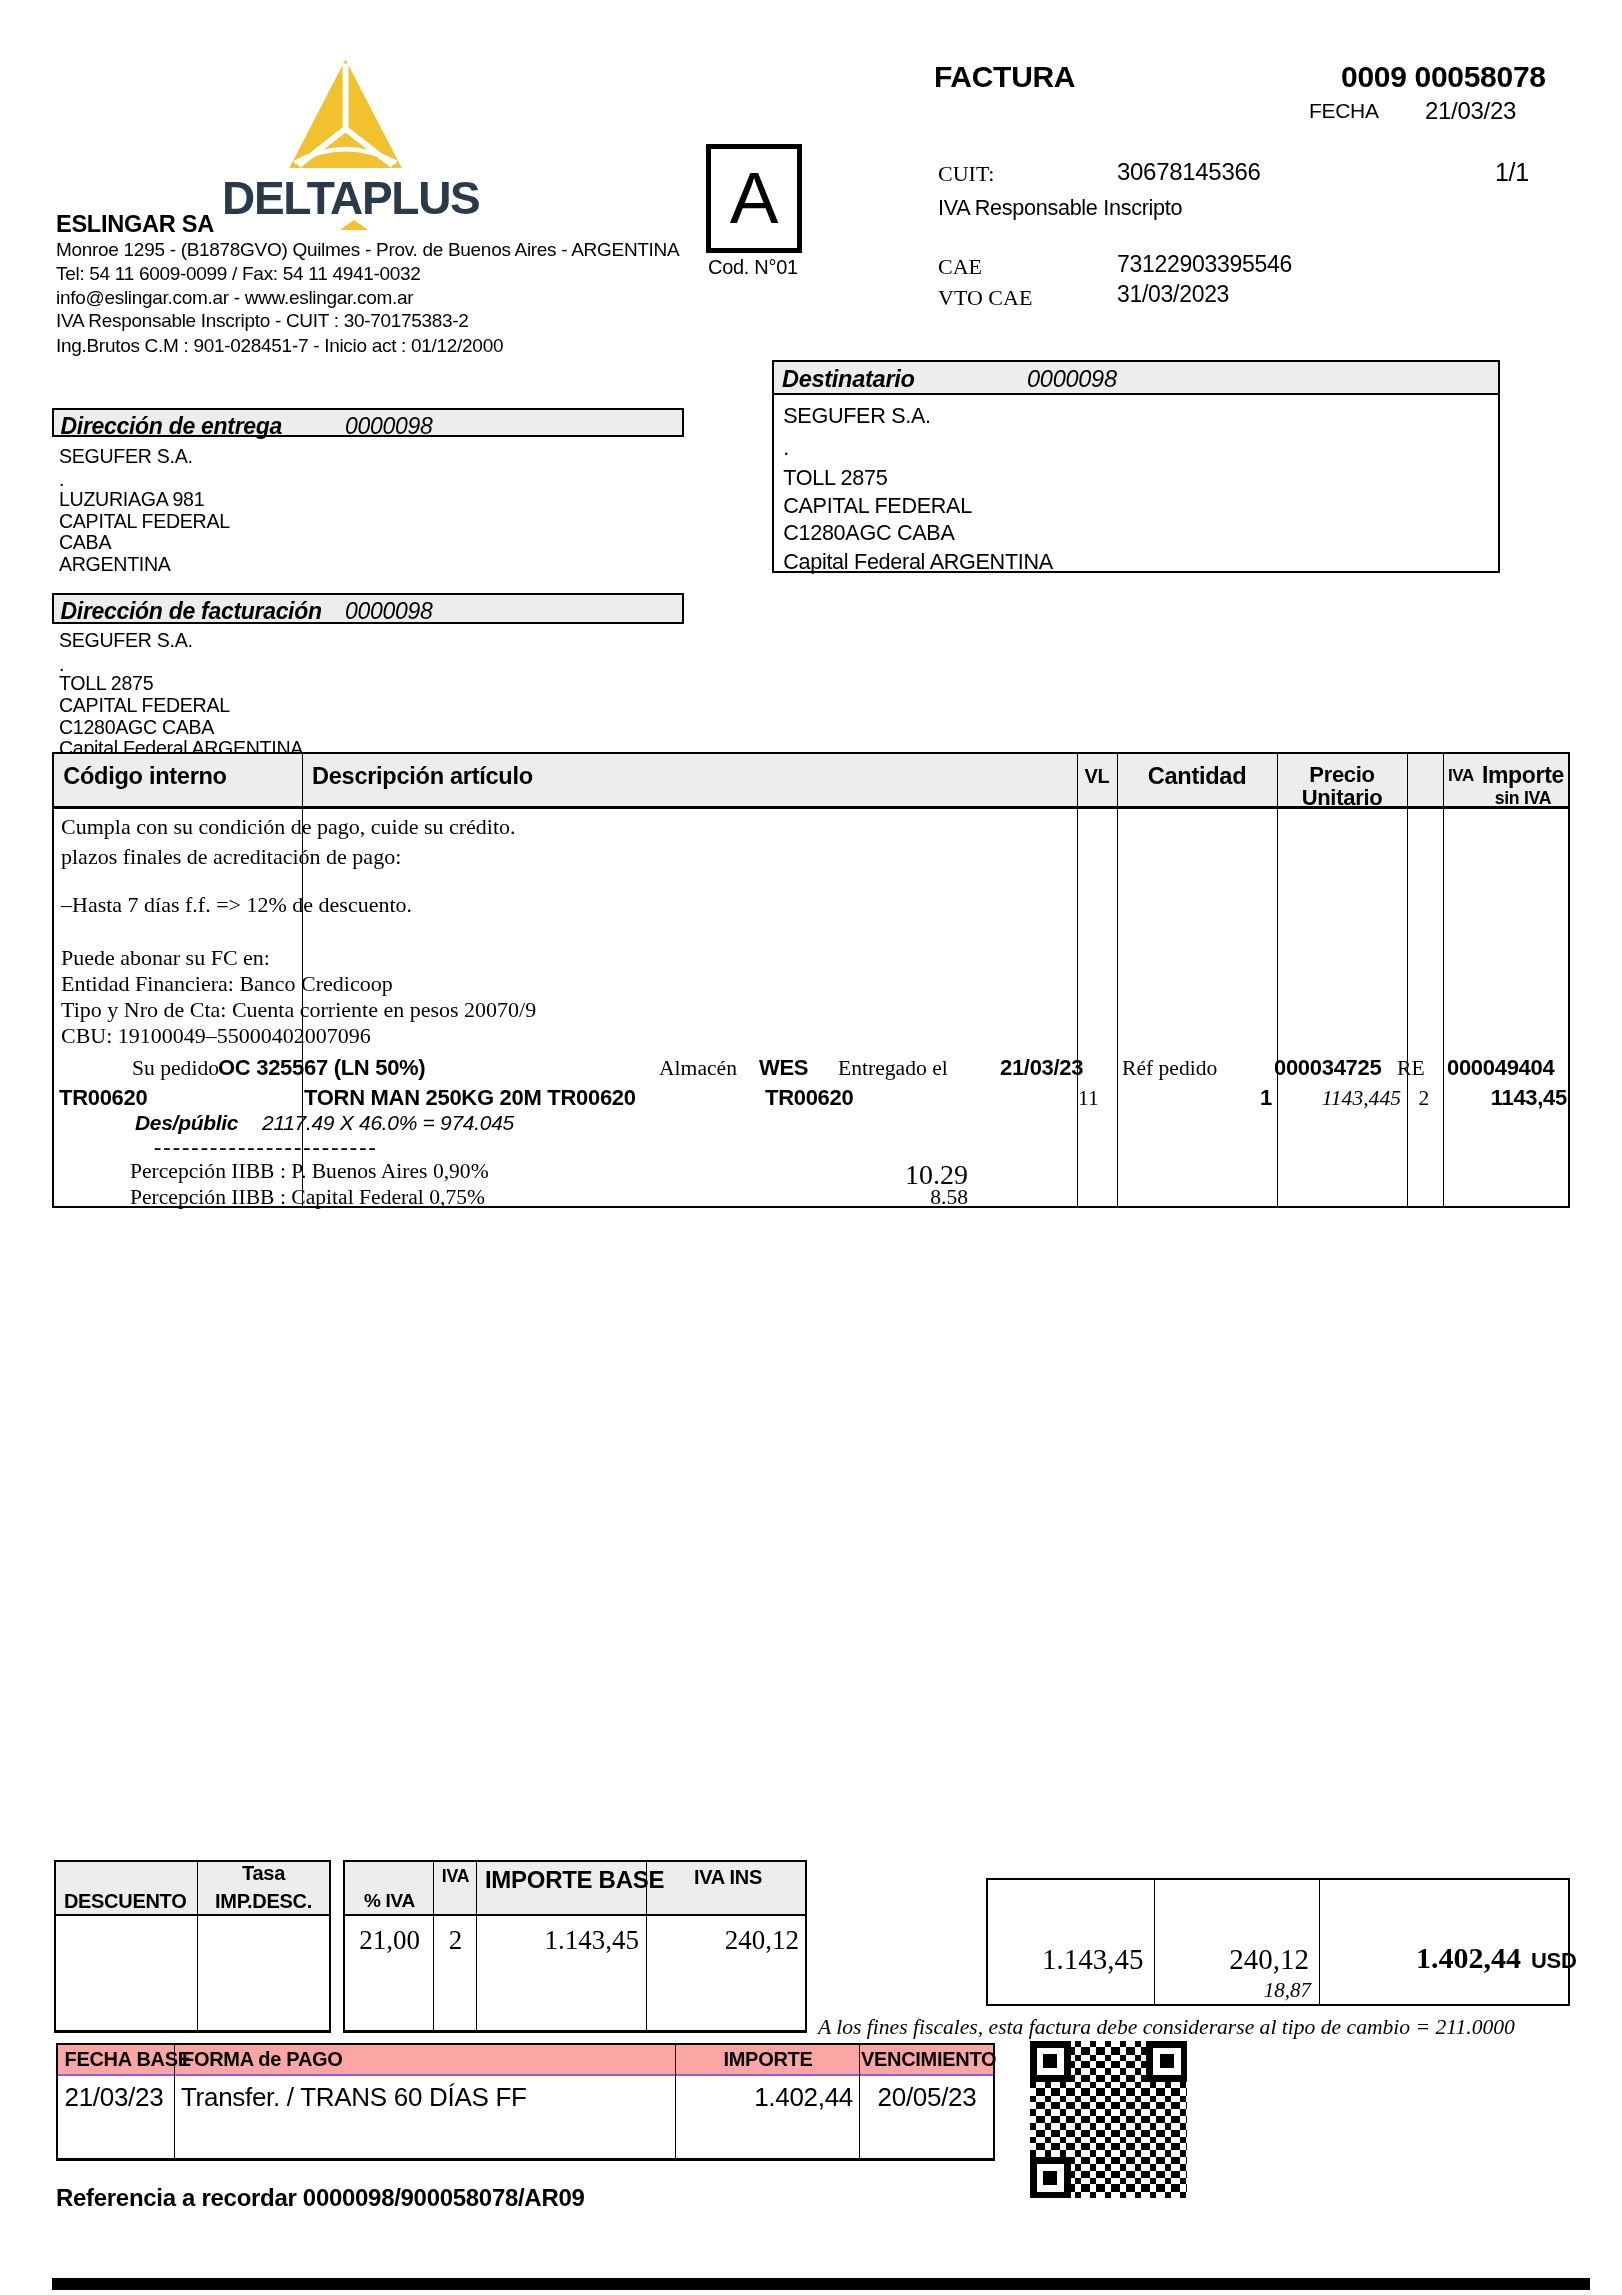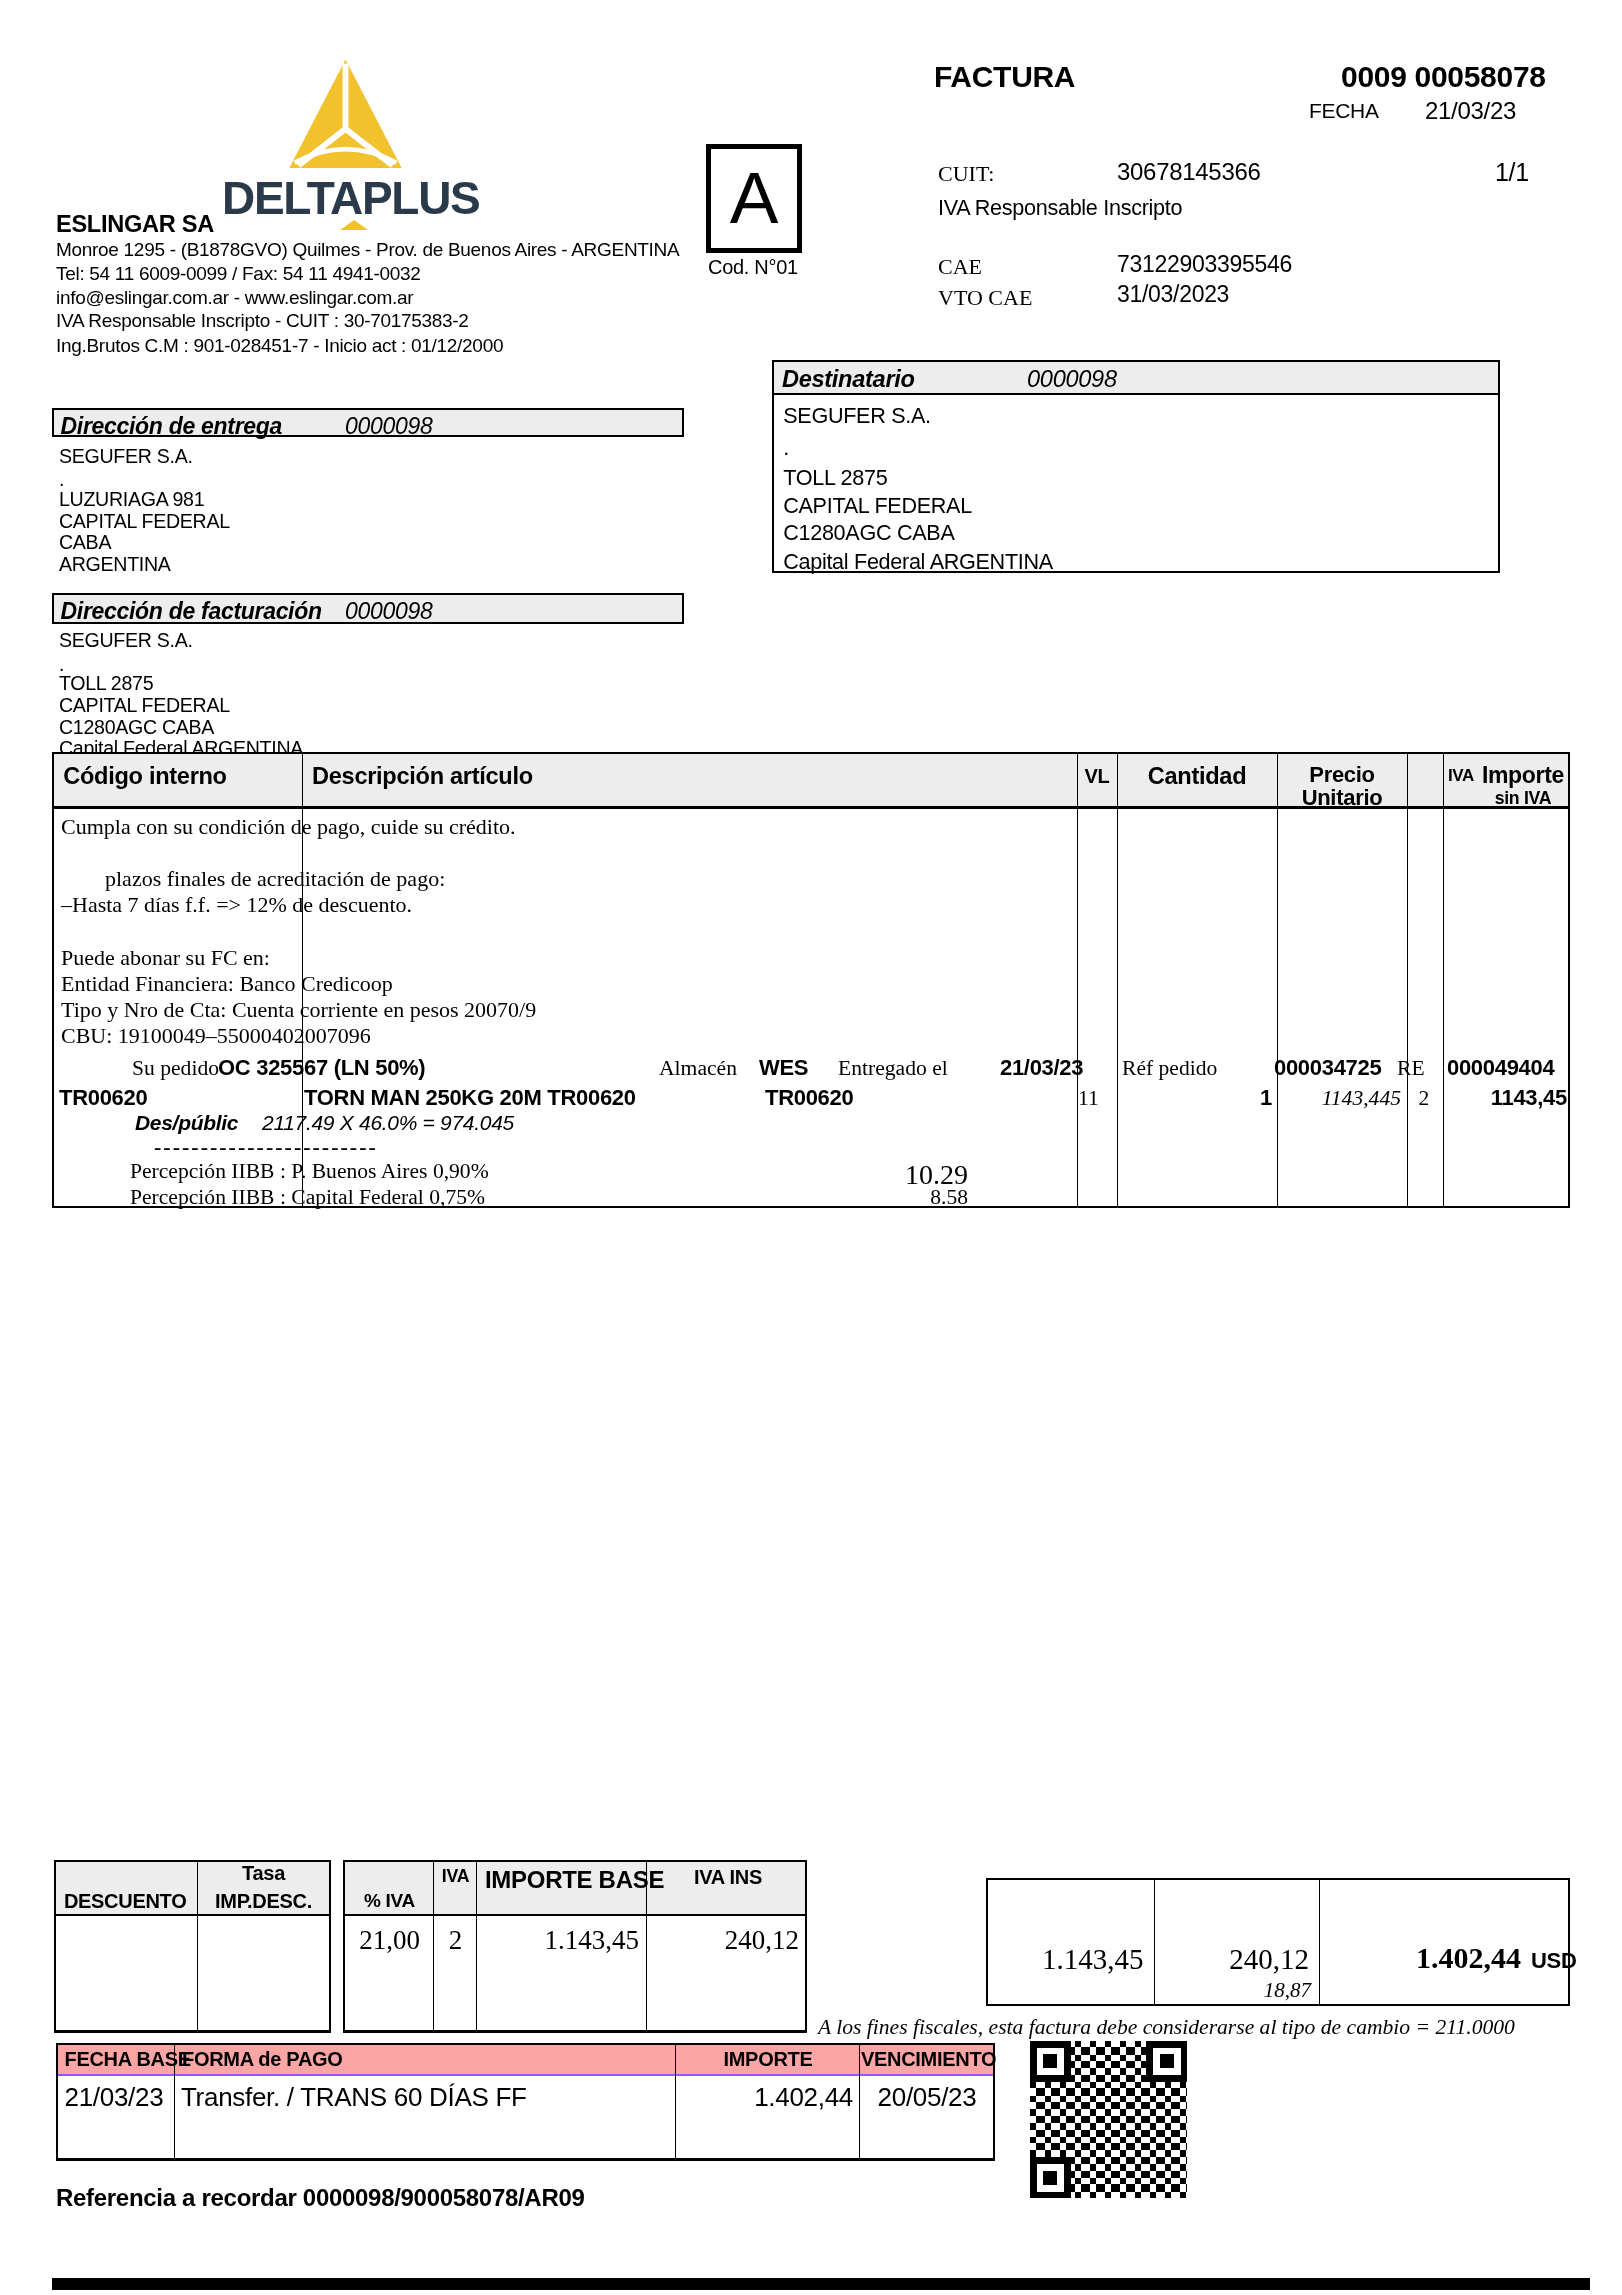--- a/index.html
+++ b/index.html
@@ -107,21 +107,21 @@
     <span class="abs sans b ac" style="left:1023px;top:10.5px;width:40px;font-size:20px;">VL</span>
     <span class="abs sans b ac" style="left:1063px;top:9.2px;width:160px;font-size:23.6px;">Cantidad</span>
     <span class="abs sans b ac" style="left:1223px;top:7.9px;width:130px;font-size:22px;">Precio</span>
     <span class="abs sans b ac" style="left:1223px;top:31px;width:130px;font-size:22px;">Unitario</span>
     <span class="abs sans b ac" style="left:1389px;top:11.8px;width:36px;font-size:17px;">IVA</span>
     <span class="abs sans b ac" style="left:1425px;top:7.9px;width:88px;font-size:23px;">Importe</span>
     <span class="abs sans b ac" style="left:1425px;top:34px;width:88px;font-size:17.7px;">sin IVA</span>
   </div>
 
   <div class="abs serif" style="left:61px;top:814px;font-size:22px;">Cumpla con su condición de pago, cuide su crédito.</div>
-  <div class="abs serif" style="left:61px;top:866px;font-size:22px;margin-left:44px;">plazos finales de acreditación de pago:</div>
+  <div class="abs serif" style="left:61px;top:844px;font-size:22px;">plazos finales de acreditación de pago:</div>
   <div class="abs serif" style="left:61px;top:892px;font-size:22px;">–Hasta  7 días f.f. =&gt; 12% de descuento.</div>
   <div class="abs serif" style="left:61px;top:945px;font-size:22px;">Puede abonar su FC en:</div>
   <div class="abs serif" style="left:61px;top:971px;font-size:22px;">Entidad Financiera: Banco Credicoop</div>
   <div class="abs serif" style="left:61px;top:997px;font-size:22px;">Tipo y Nro de Cta: Cuenta corriente en pesos 20070/9</div>
   <div class="abs serif" style="left:61px;top:1023px;font-size:22px;">CBU: 19100049–55000402007096</div>
 
   <div class="abs serif" style="left:132px;top:1056px;font-size:21.6px;">Su pedido</div>
   <div class="abs sans b" style="left:218px;top:1055px;font-size:22px;">OC 325567 (LN 50%)</div>
   <div class="abs serif" style="left:659px;top:1056px;font-size:21.6px;">Almacén</div>
   <div class="abs sans b" style="left:759px;top:1055px;font-size:22px;">WES</div>

